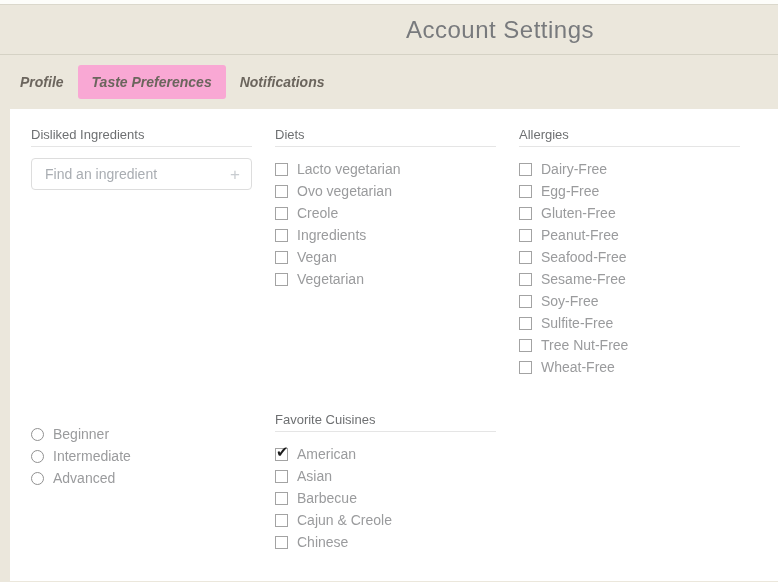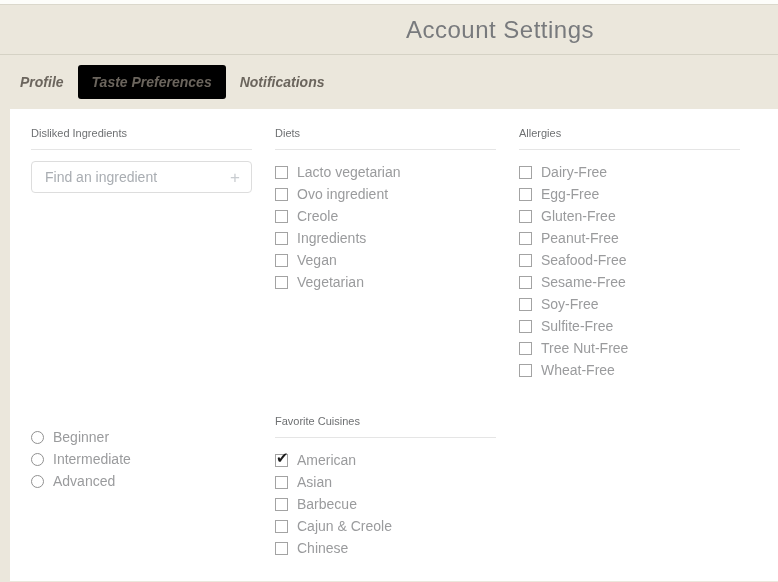--- a/index.html
+++ b/index.html
@@ -15,31 +15,31 @@
   .page-title {
     position:absolute; left:500px; top:0; transform:translateX(-50%);
     line-height:49px; font-size:24px; font-weight:normal;
     color:#787a7d; letter-spacing:0.5px; white-space:nowrap; margin:0;
   }
   .tab-bar { height:54px; display:flex; align-items:center; padding-left:6px; }
   .tab {
     padding:9px 14px; font-size:14px; font-weight:bold; color:#6b655d;
     border-radius:3px; cursor:pointer; white-space:nowrap;font-style:italic;
   }
-  .tab.active { background:#000000; }
+  .tab.active { background:#f9a8d4; }
   .content {
     margin-left:10px; background:#ffffff; min-height:472px;
     padding:18px 0 0 21px;
   }
   .sections-row { display:flex; }
   .sections-row.second { margin-top:34px; }
   .section { width:221px; margin-right:23px; flex:none; }
   .section-heading {
-    margin:0; font-size:11px; font-weight:normal; color:#6e7072;
-    padding-bottom:10px; border-bottom:1px solid #e5e5e5;
+    margin:0; font-size:13px; font-weight:normal; color:#6e7072;
+    padding-bottom:4px; border-bottom:1px solid #e5e5e5;
   }
   .options { margin-top:11px; }
   .option { display:flex; align-items:center; height:22px; font-size:14px; color:#9a9b9d; cursor:pointer; }
   .cb {
     width:13px; height:13px; border:1px solid #a3a3a3; background:#fff;
     margin-right:9px; position:relative; flex:none;
   }
   .cb.checked::after {
     content:"\2714"; position:absolute; top:-6px; left:0;
     font-size:15px; color:#1c1c1c;
@@ -93,21 +93,21 @@
       <h2 class="section-heading">Diets</h2>
       <div class="options">
 
           <div class="option">
             <span class="cb"></span>
             <span>Lacto vegetarian</span>
           </div>
 
           <div class="option">
             <span class="cb"></span>
-            <span>Ovo ingredient</span>
+            <span>Ovo vegetarian</span>
           </div>
 
           <div class="option">
             <span class="cb"></span>
             <span>Creole</span>
           </div>
 
           <div class="option">
             <span class="cb"></span>
             <span>Ingredients</span>

